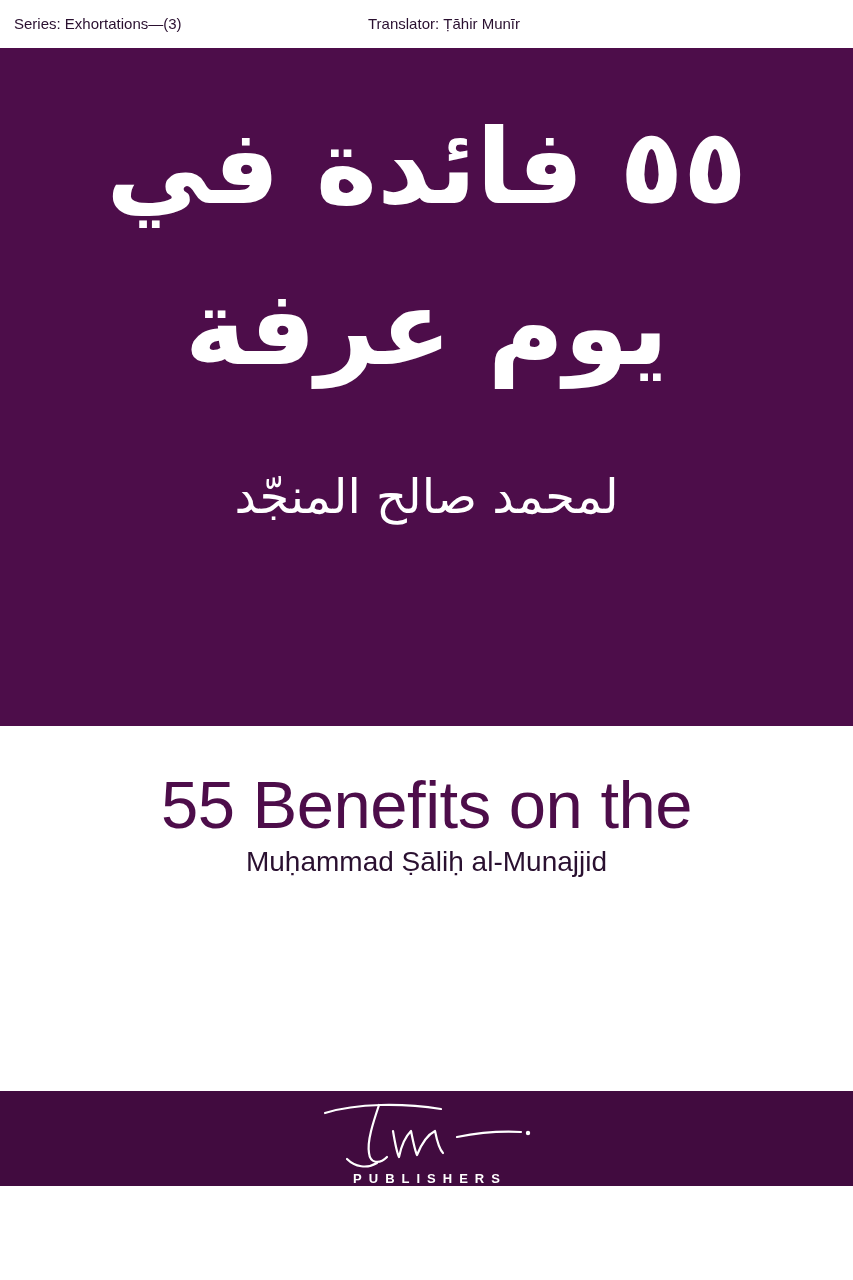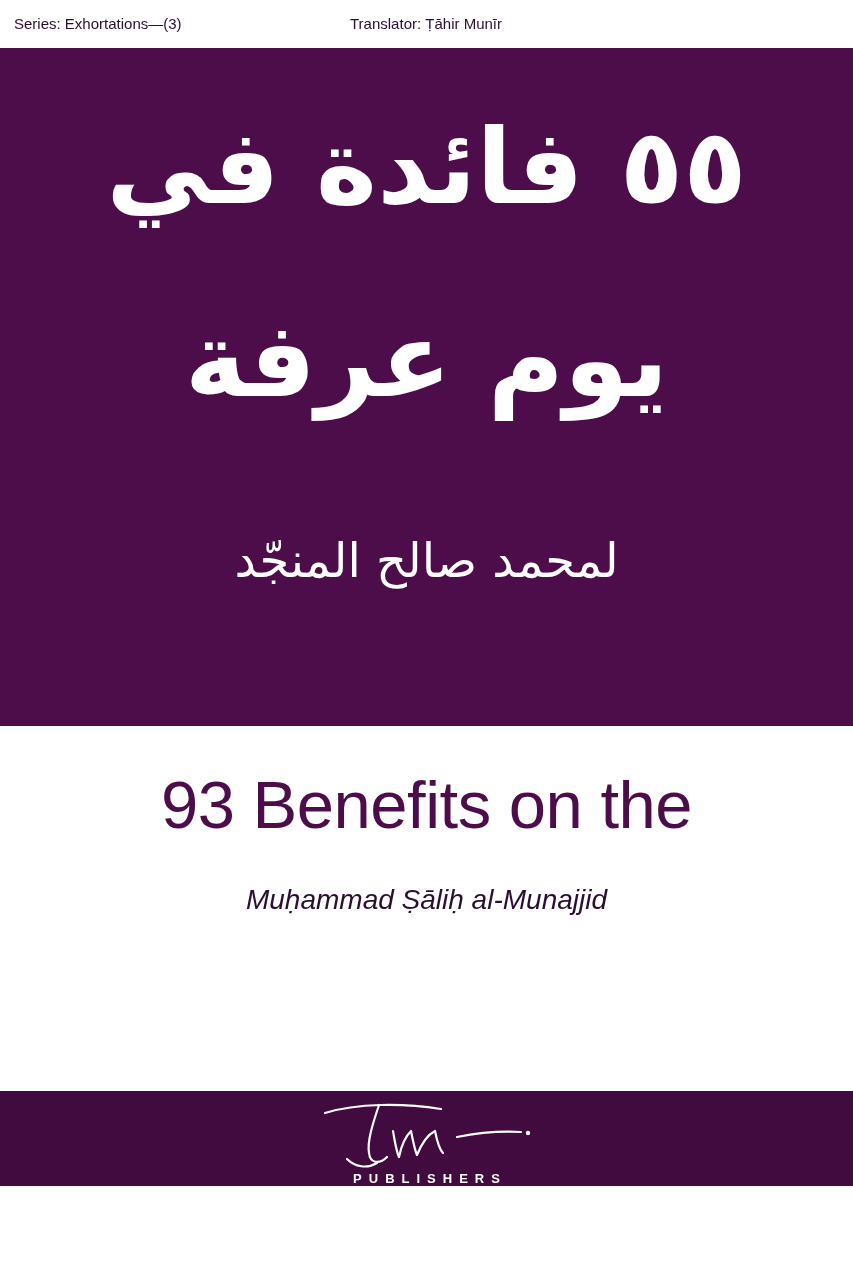--- a/index.html
+++ b/index.html
@@ -33,37 +33,36 @@
     line-height: 48px;
   }
   .meta-series {
     position: absolute;
     left: 14px;
     top: 0;
     white-space: nowrap;
   }
   .meta-translator {
     position: absolute;
-    left: 350px;
+    left: 368px;
     top: 0;
     white-space: nowrap;
   }
 
   
   .arabic-panel {
     flex: 0 0 678px;
     background: #4b0f4b;
     background: #4d0d4a;
     position: relative;
     display: flex;
     flex-direction: column;
     align-items: center;
     justify-content: flex-start;
     overflow: hidden;
-    gap: 32px;
   }
   .arabic-title {
     direction: rtl;
     unicode-bidi: bidi-override;
     color: #ffffff;
     font-family: "DejaVu Sans", sans-serif;
     font-weight: bold;
     text-align: center;
     width: 100%;
   }
@@ -109,24 +108,22 @@
     font-size: 67px;
     font-weight: normal;
     line-height: 1.22;
     text-align: center;
     letter-spacing: -0.5px;
     max-width: 780px;
   }
   .english-author {
     color: #2a1030;
     font-size: 28px;
-    margin-top: 38px;
     text-align: right;
     letter-spacing: 0px;
-    font-style: italic;
   }
 
   
   .footer-panel {
     flex: 1 1 auto;
     background: #3c0a3b;
     background: #410b3f;
     position: relative;
     display: flex;
     flex-direction: column;
@@ -163,21 +160,21 @@
     <div class="meta-translator">Translator: Ṭāhir Munīr</div>
   </div>
 
   <div class="arabic-panel">
     <div class="arabic-title arabic-line1">٥٥ فائدة في</div>
     <div class="arabic-title arabic-line2">يوم عرفة</div>
     <div class="arabic-author">لمحمد صالح المنجّد</div>
   </div>
 
   <div class="english-panel">
-    <div class="english-title">93 Benefits on the</div>
+    <div class="english-title">55 Benefits on the</div>
     <div class="english-author">Muḥammad Ṣāliḥ al-Munajjid</div>
   </div>
 
   <div class="footer-panel">
     <div class="logo-wrap">
       <svg class="logo-mark" viewBox="0 0 240 78">
         <g fill="none" stroke="#ffffff" stroke-width="2.2" stroke-linecap="round" stroke-linejoin="round">
           <path d="M18 16 C50 6, 96 6, 134 12"></path>
           <path d="M72 8 C66 26, 60 44, 62 56 C63 66, 72 68, 80 60"></path>
           <path d="M86 34 C88 46, 90 56, 92 60 C94 50, 98 40, 104 34 C106 44, 108 54, 110 58 C114 48, 120 38, 128 34 C130 44, 132 52, 136 56"></path>

